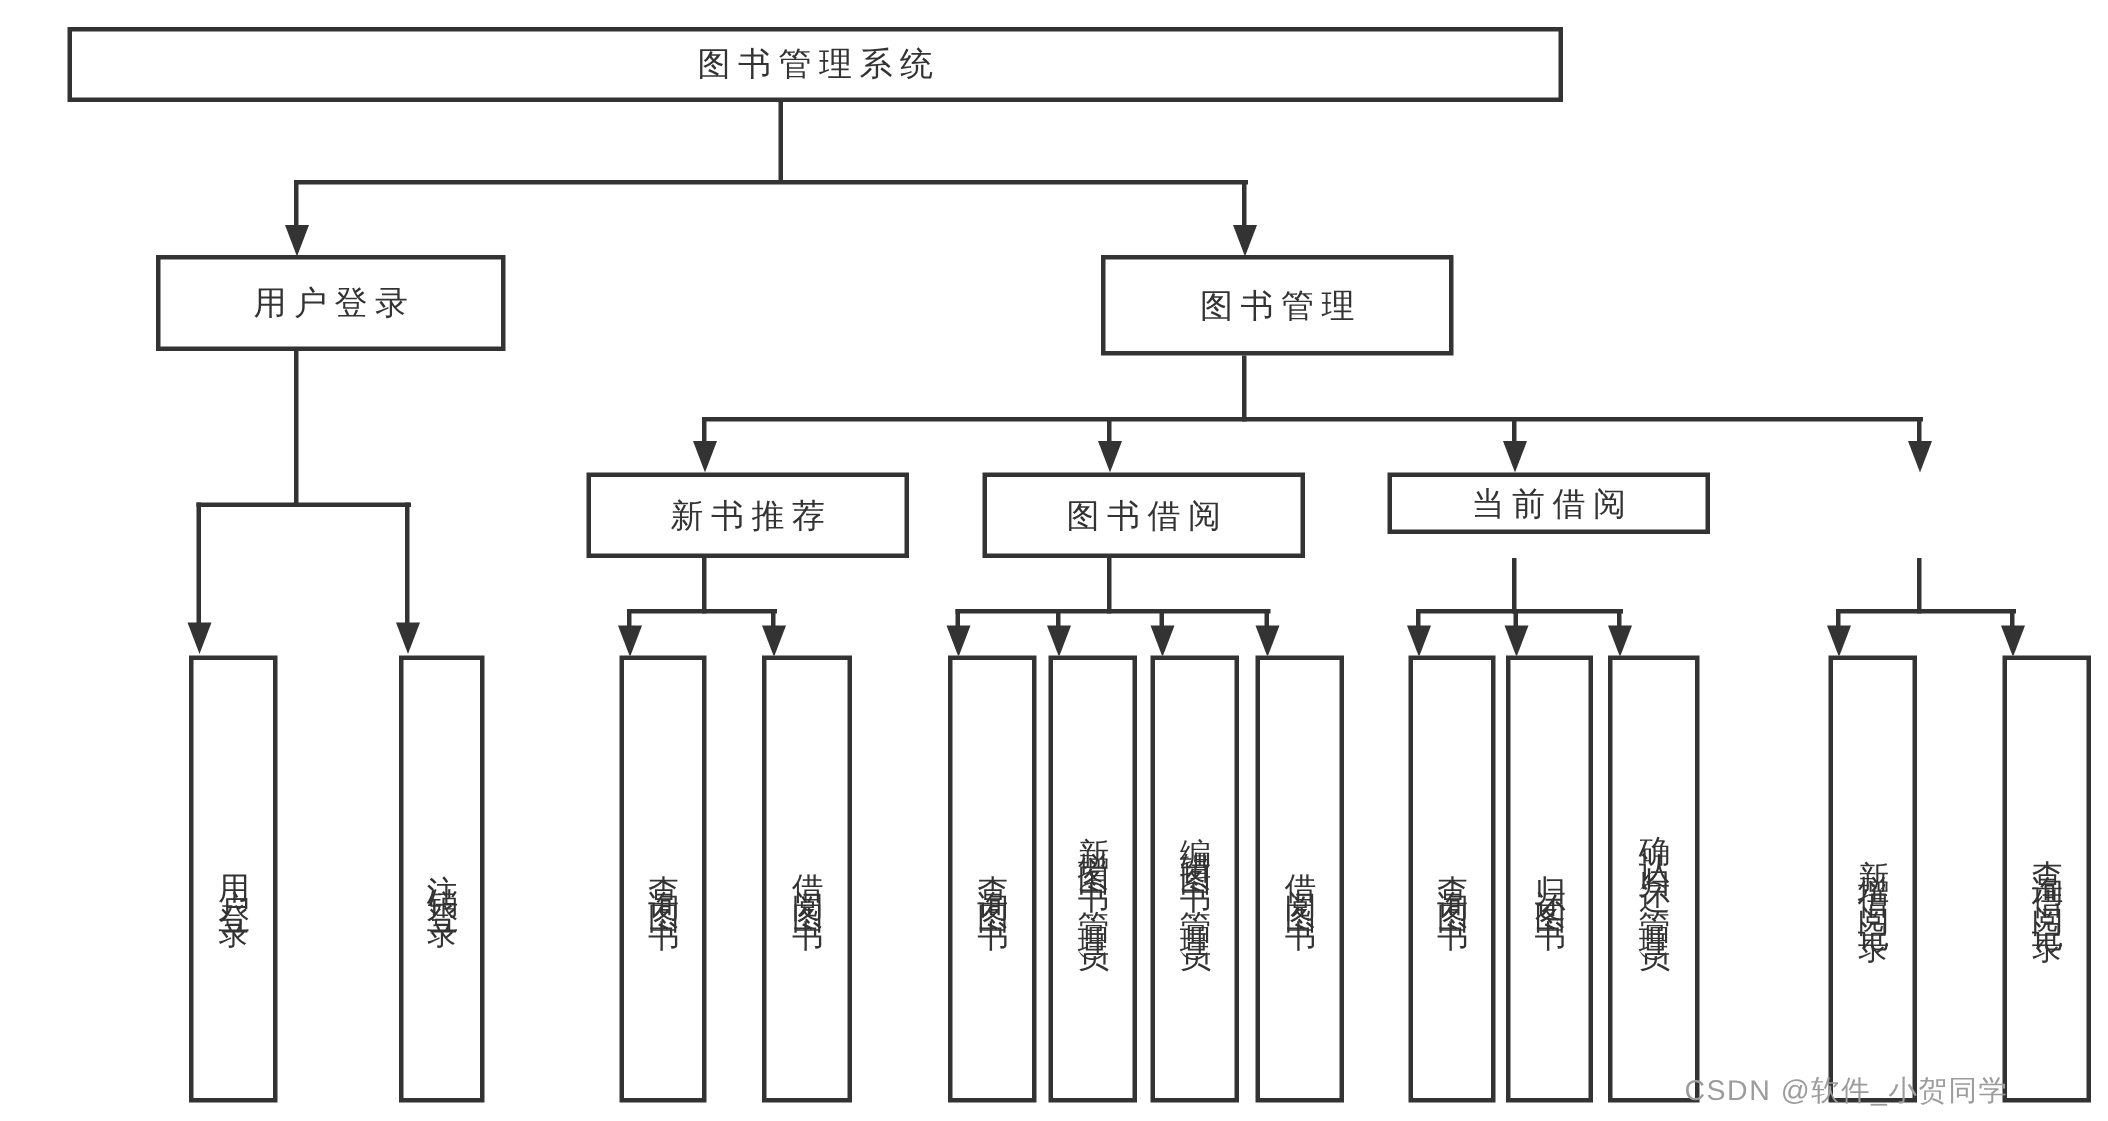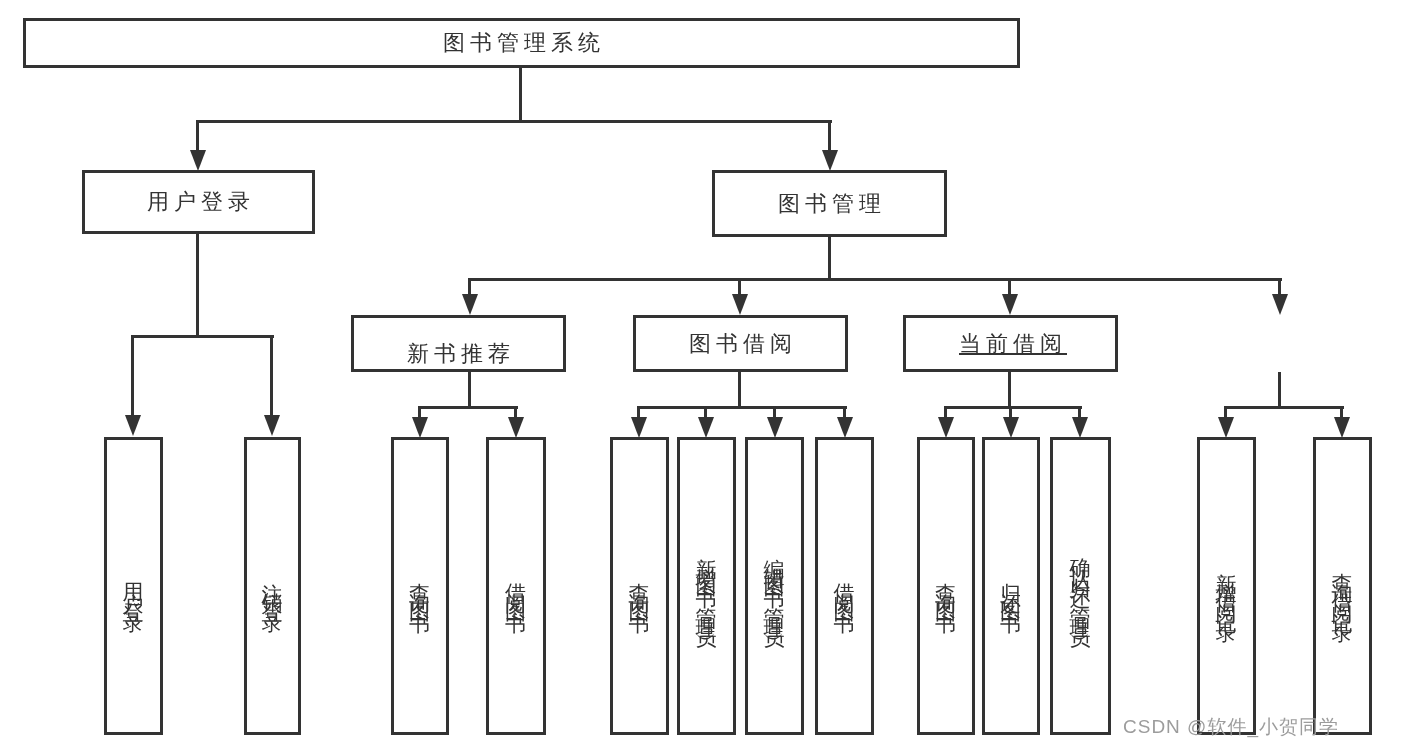--- a/index.html
+++ b/index.html
@@ -21,20 +21,21 @@
   }
   
   .node {
     position: absolute;
     background: #fff;
     border: 3px solid var(--line);
     display: flex;
     align-items: center;
     justify-content: center;
     color: var(--text);
+    margin-left: 22px;
   }
   .node.h span {
     font-size: 22px;
     letter-spacing: 5px;
     text-indent: 5px;
     white-space: nowrap;
     color: var(--text);
   }
   .node.v span {
     writing-mode: vertical-rl;
@@ -99,27 +100,27 @@
   <div class="hline" style="left:468px; top:278px; width:814px;"></div>
   <div class="vline" style="left:468px; top:278px; height:18px;"></div>
   <div class="arrow" style="left:462px; top:294px;"></div>
   <div class="vline" style="left:738px; top:278px; height:18px;"></div>
   <div class="arrow" style="left:732px; top:294px;"></div>
   <div class="vline" style="left:1008px; top:278px; height:18px;"></div>
   <div class="arrow" style="left:1002px; top:294px;"></div>
   <div class="vline" style="left:1278px; top:278px; height:18px;"></div>
   <div class="arrow" style="left:1272px; top:294px;"></div>
 
-  <div class="node h" style="left:351px; top:315px; width:215px; height:57px;align-items:flex-end;">
+  <div class="node h" style="left:369px; top:315px; width:215px; height:57px;">
     <span>新书推荐</span>
   </div>
   <div class="node h" style="left:633px; top:315px; width:215px; height:57px;justify-content:center;">
     <span>图书借阅</span>
   </div>
-  <div class="node h" style="left:903px; top:315px; width:215px; height:57px;text-decoration:underline;">
+  <div class="node h" style="left:903px; top:315px; width:215px; height:41px;">
     <span>当前借阅</span>
   </div>
 
   <div class="vline" style="left:468px; top:372px; height:37px;"></div>
   <div class="hline" style="left:418px; top:406px; width:100px;"></div>
   <div class="vline" style="left:418px; top:406px; height:14px;"></div>
   <div class="arrow" style="left:412px; top:417px;"></div>
   <div class="vline" style="left:514px; top:406px; height:14px;"></div>
   <div class="arrow" style="left:508px; top:417px;"></div>
 

